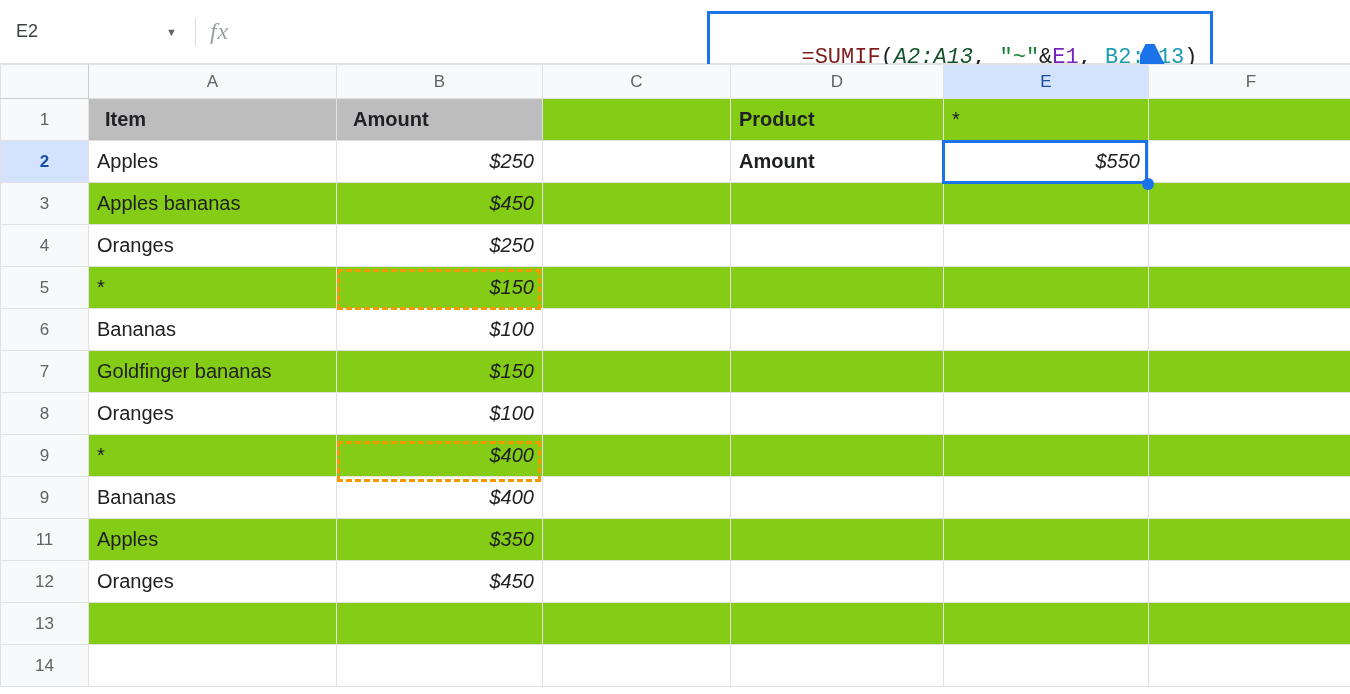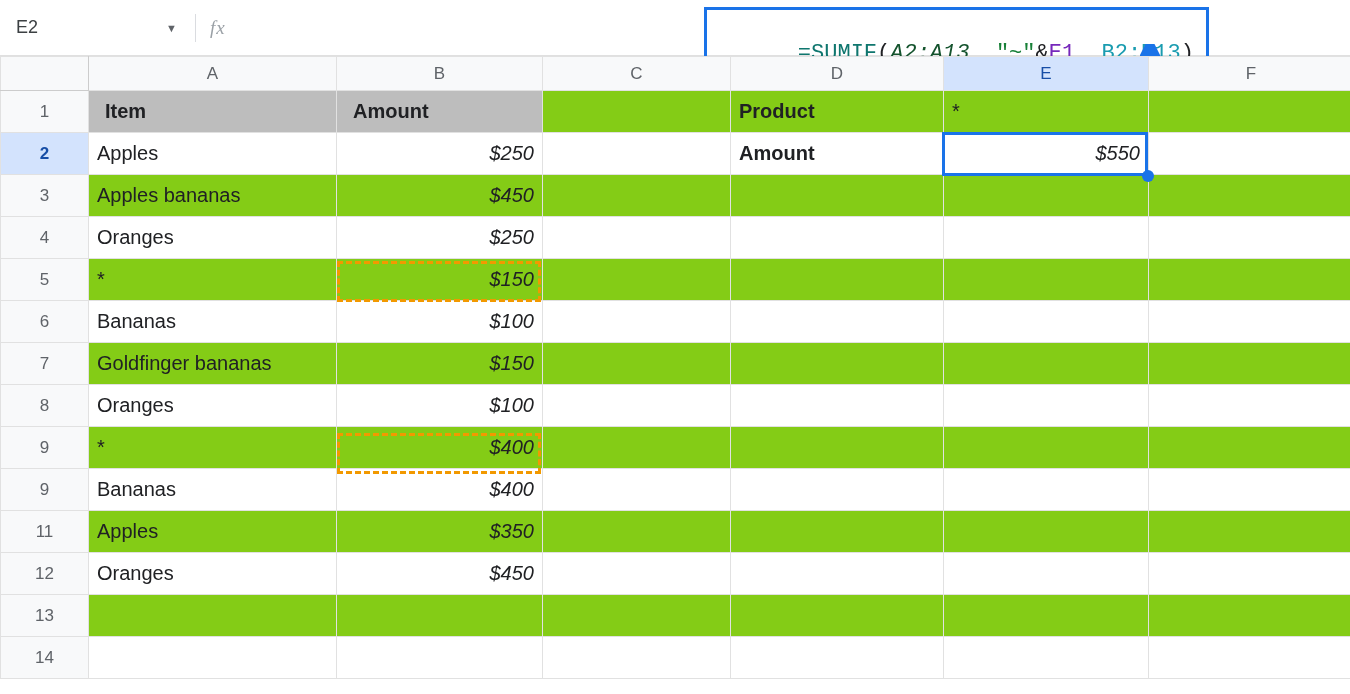--- a/index.html
+++ b/index.html
@@ -6,21 +6,21 @@
   body {
     margin: 0;
     font-family: Arial, sans-serif;
     background: #fff;
     color: #202124;
     width: 1350px;
     height: 694px;
     overflow: hidden;
   }
   .top-bar {
-    height: 56px;
+    height: 64px;
     border-bottom: 1px solid #e0e0e0;
     display: flex;
     align-items: center;
     padding: 0 10px 0 10px;
     font-size: 18px;
     position: relative;
   }
   .name-box {
     width: 150px;
     padding: 2px 6px;
@@ -36,21 +36,21 @@
   .vr {
     width: 0;
     border-left: 1px solid #dadce0;
     height: 28px;
     margin: 0 14px 0 6px;
   }
   .fx {
     font-family: "Times New Roman", serif;
     font-style: italic;
     color: #9aa0a6;
-    font-size: 19px;
+    font-size: 24px;
     margin-right: 14px;
     letter-spacing: 1px;
     user-select: none;
   }
   .formula-bar-input {
     flex: 1;
     height: 30px;
     font-family: "Consolas","Courier New",monospace;
     font-size: 20px;
     color: #202124;
@@ -61,21 +61,21 @@
   .formula-box {
     position: absolute;
     left: 464px;
     top: -6px;
     border: 3px solid #1a73e8;
     padding: 6px 12px 6px 12px;
     font-family: "Consolas","Courier New",monospace;
     font-size: 22px;
     white-space: pre;
   }
-  .tok-fn  { color:#0f766e; }
+  .tok-fn  { color:#7f1d1d; }
   .tok-a   { color:#14532d;font-style:italic; }
   .tok-str { color:#188038; }
   .tok-ref { color:#7627bb; }
   .tok-b   { color:#1a9cb0; }
   .tok-p   { color:#202124; }
 
   .arrow-svg {
     position: absolute;
     pointer-events: none;
   }

